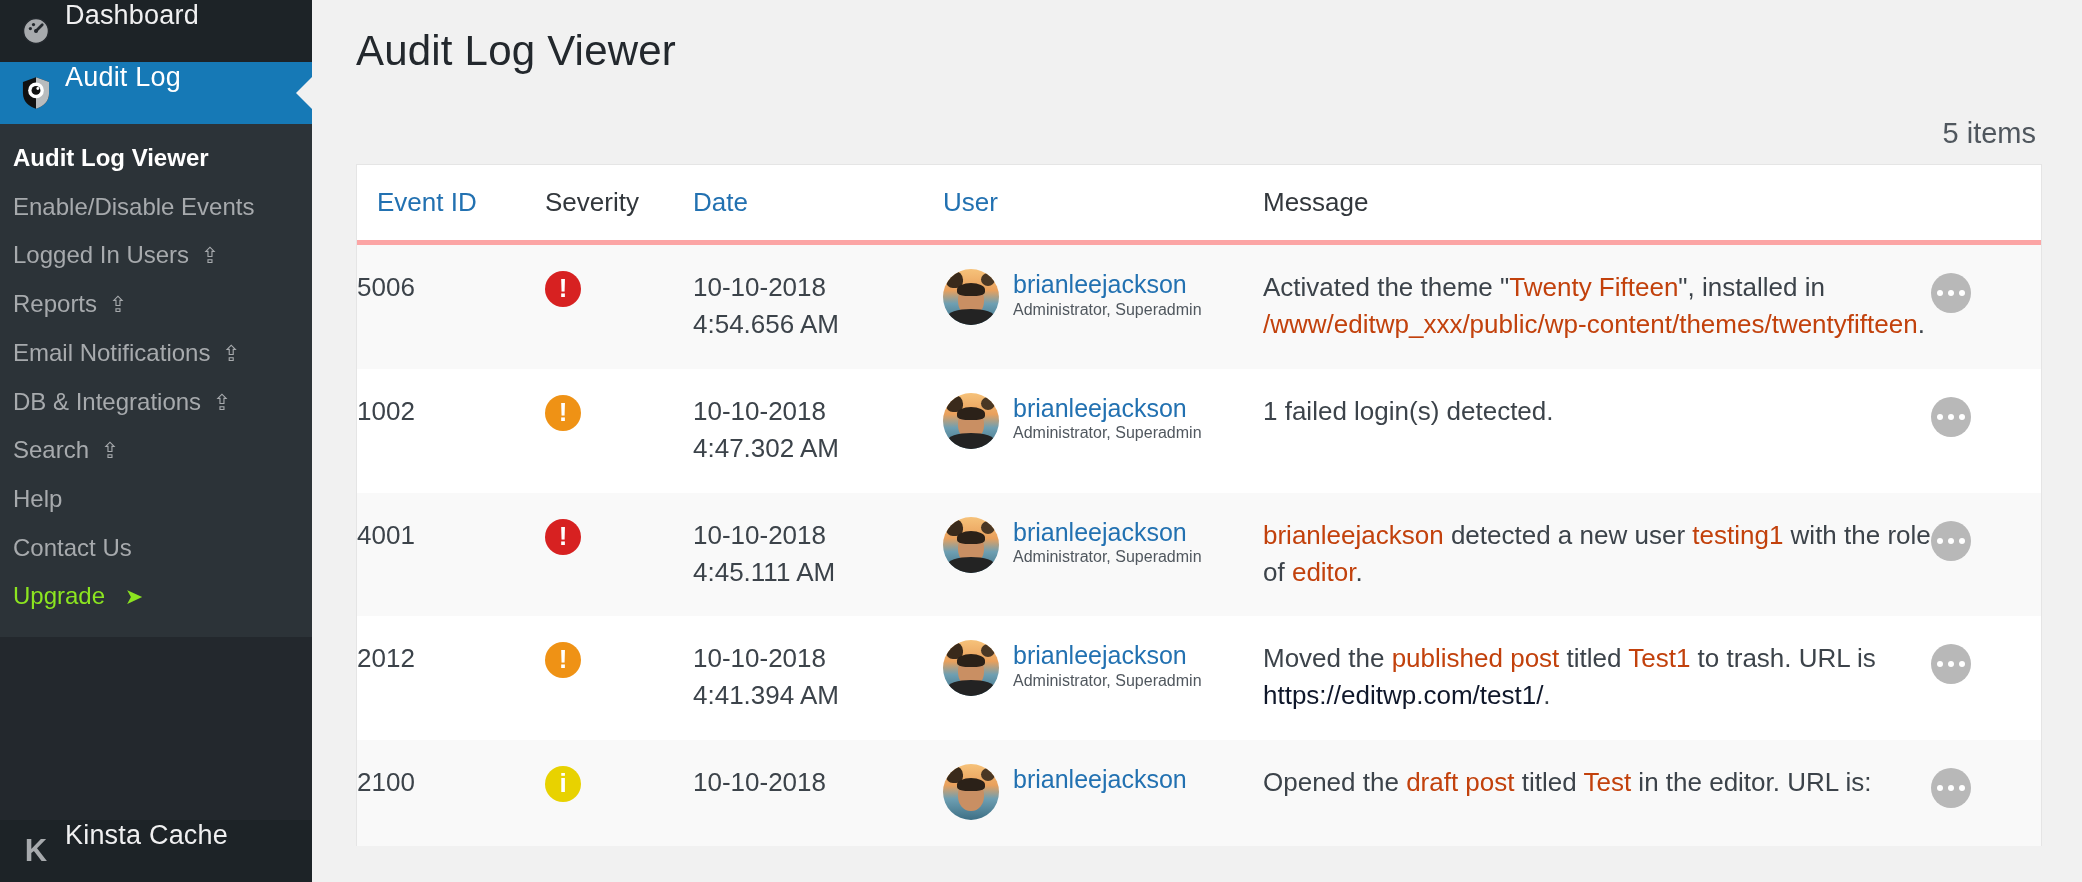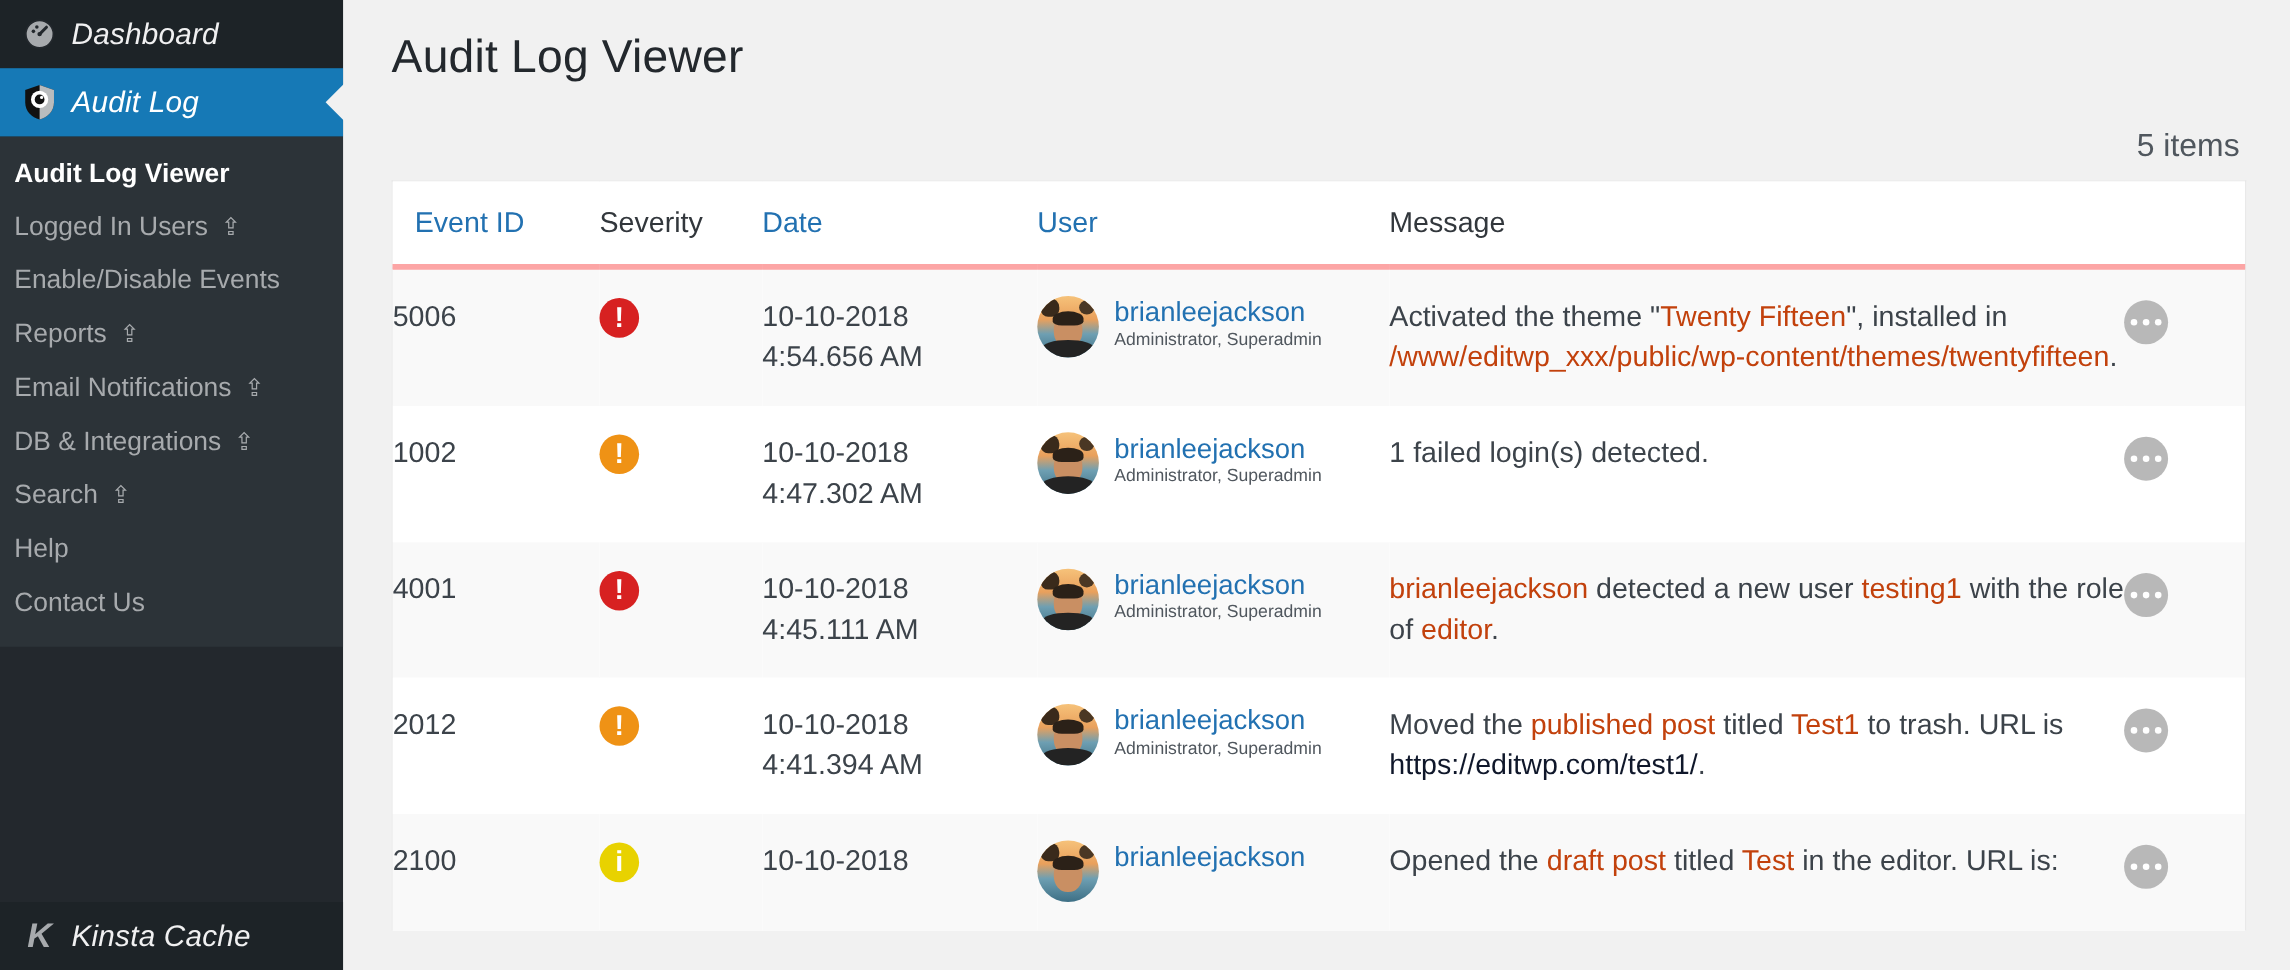--- a/index.html
+++ b/index.html
@@ -24,29 +24,27 @@
     background: #23282d;
     position: relative;
     display: flex;
     flex-direction: column;
   }
   .menu-top {
     background: #1d2327;
   }
   .menu-item {
     display: flex;
-    align-items: center;
     height: 62px;
     padding-left: 13px;
     color: #f0f0f1;
     font-size: 27px;
     letter-spacing: .2px;
     cursor: pointer;
     position: relative;
-    font-style: italic;
   }
   .menu-item .ico {
     width: 46px;
     flex: 0 0 46px;
     display: flex;
     align-items: center;
     justify-content: center;
     margin-right: 6px;
   }
   .menu-item.active {
@@ -307,47 +305,51 @@
         </span>
         <span>Audit Log</span>
       </div>
     </div>
 
     <div class="submenu">
       <a class="sub-item current">
         <span>Audit Log Viewer</span>
       </a>
       <a class="sub-item">
+        <span>Enable/Disable Events</span>
+      </a>
+      <a class="sub-item">
         <span>Logged In Users</span>
         <span class="lockicon">⇪</span>
       </a>
       <a class="sub-item">
-        <span>Enable/Disable Events</span>
-      </a>
-      <a class="sub-item">
         <span>Reports</span>
         <span class="lockicon">⇪</span>
       </a>
       <a class="sub-item">
         <span>Email Notifications</span>
         <span class="lockicon">⇪</span>
       </a>
       <a class="sub-item">
         <span>DB &amp; Integrations</span>
         <span class="lockicon">⇪</span>
       </a>
       <a class="sub-item">
         <span>Search</span>
         <span class="lockicon">⇪</span>
       </a>
       <a class="sub-item">
         <span>Help</span>
       </a>
       <a class="sub-item">
         <span>Contact Us</span>
+      </a>
+      <a class="sub-item upgrade">
+        <span>Upgrade</span>
+        <span class="arrow">➤</span>
       </a>
     </div>
 
     <div class="menu-bottom">
       <div class="menu-item">
         <span class="ico">
           <span class="kinsta-k">K</span>
         </span>
         <span>Kinsta Cache</span>
       </div>

